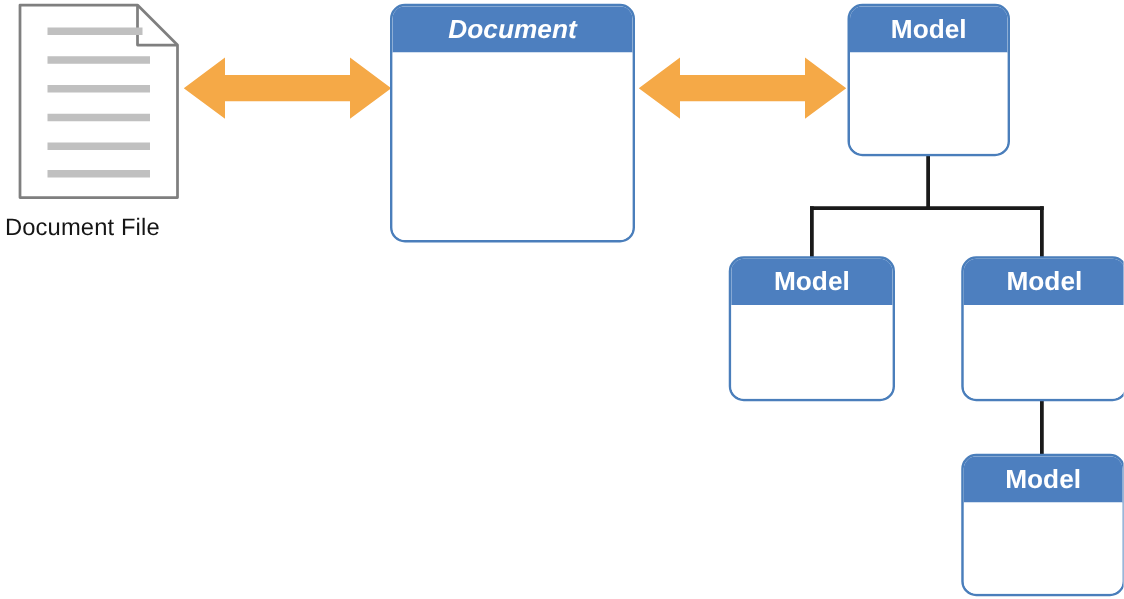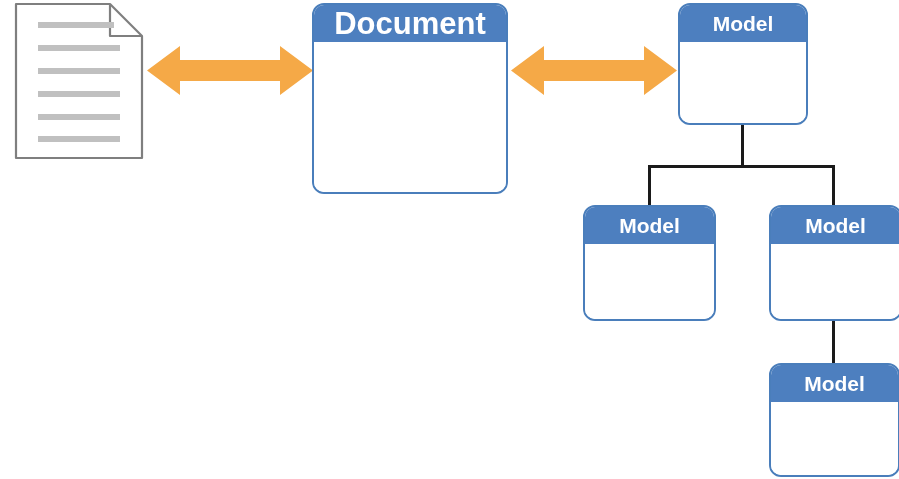--- a/index.html
+++ b/index.html
@@ -53,21 +53,22 @@
     justify-content: center;
     flex: 0 0 auto;
   }
   .node-body {
     background: #ffffff;
     flex: 1 1 auto;
   }
 
   .node-doc .node-header {
     height: 37px;
-    font-size: 31px;
+    font-size: 21px;
+    font-style: italic;
   }
   .node-model .node-header {
     height: 37px;
     font-size: 21px;
     text-align: center;
   }
 
   
   .conn {
     position: absolute;
@@ -90,20 +91,21 @@
       <path d="M96,2 L96,34 L128,34" fill="none" stroke="#7f7f7f" stroke-width="2.2" stroke-linejoin="round"></path>
       <rect x="24" y="20" width="76" height="6" fill="#c0c0c0"></rect>
       <rect x="24" y="43" width="82" height="6" fill="#c0c0c0"></rect>
       <rect x="24" y="66" width="82" height="6" fill="#c0c0c0"></rect>
       <rect x="24" y="89" width="82" height="6" fill="#c0c0c0"></rect>
       <rect x="24" y="112" width="82" height="6" fill="#c0c0c0"></rect>
       <rect x="24" y="134" width="82" height="6" fill="#c0c0c0"></rect>
     </svg>
   </div>
 
+  <div class="doc-file-label" style="left:4px; top:172px;">Document File</div>
 
   <div class="dbl-arrow" style="left:147px; top:44px; width:166px; height:53px;">
     <svg width="166" height="53" viewBox="0 0 166 53" xmlns="http://www.w3.org/2000/svg">
       <path d="M0,26.5 L33,2 L33,16 L133,16 L133,2 L166,26.5 L133,51 L133,37 L33,37 L33,51 Z" fill="#f5a947"></path>
     </svg>
   </div>
 
   <div class="dbl-arrow" style="left:511px; top:44px; width:166px; height:53px;">
     <svg width="166" height="53" viewBox="0 0 166 53" xmlns="http://www.w3.org/2000/svg">
       <path d="M0,26.5 L33,2 L33,16 L133,16 L133,2 L166,26.5 L133,51 L133,37 L33,37 L33,51 Z" fill="#f5a947"></path>

